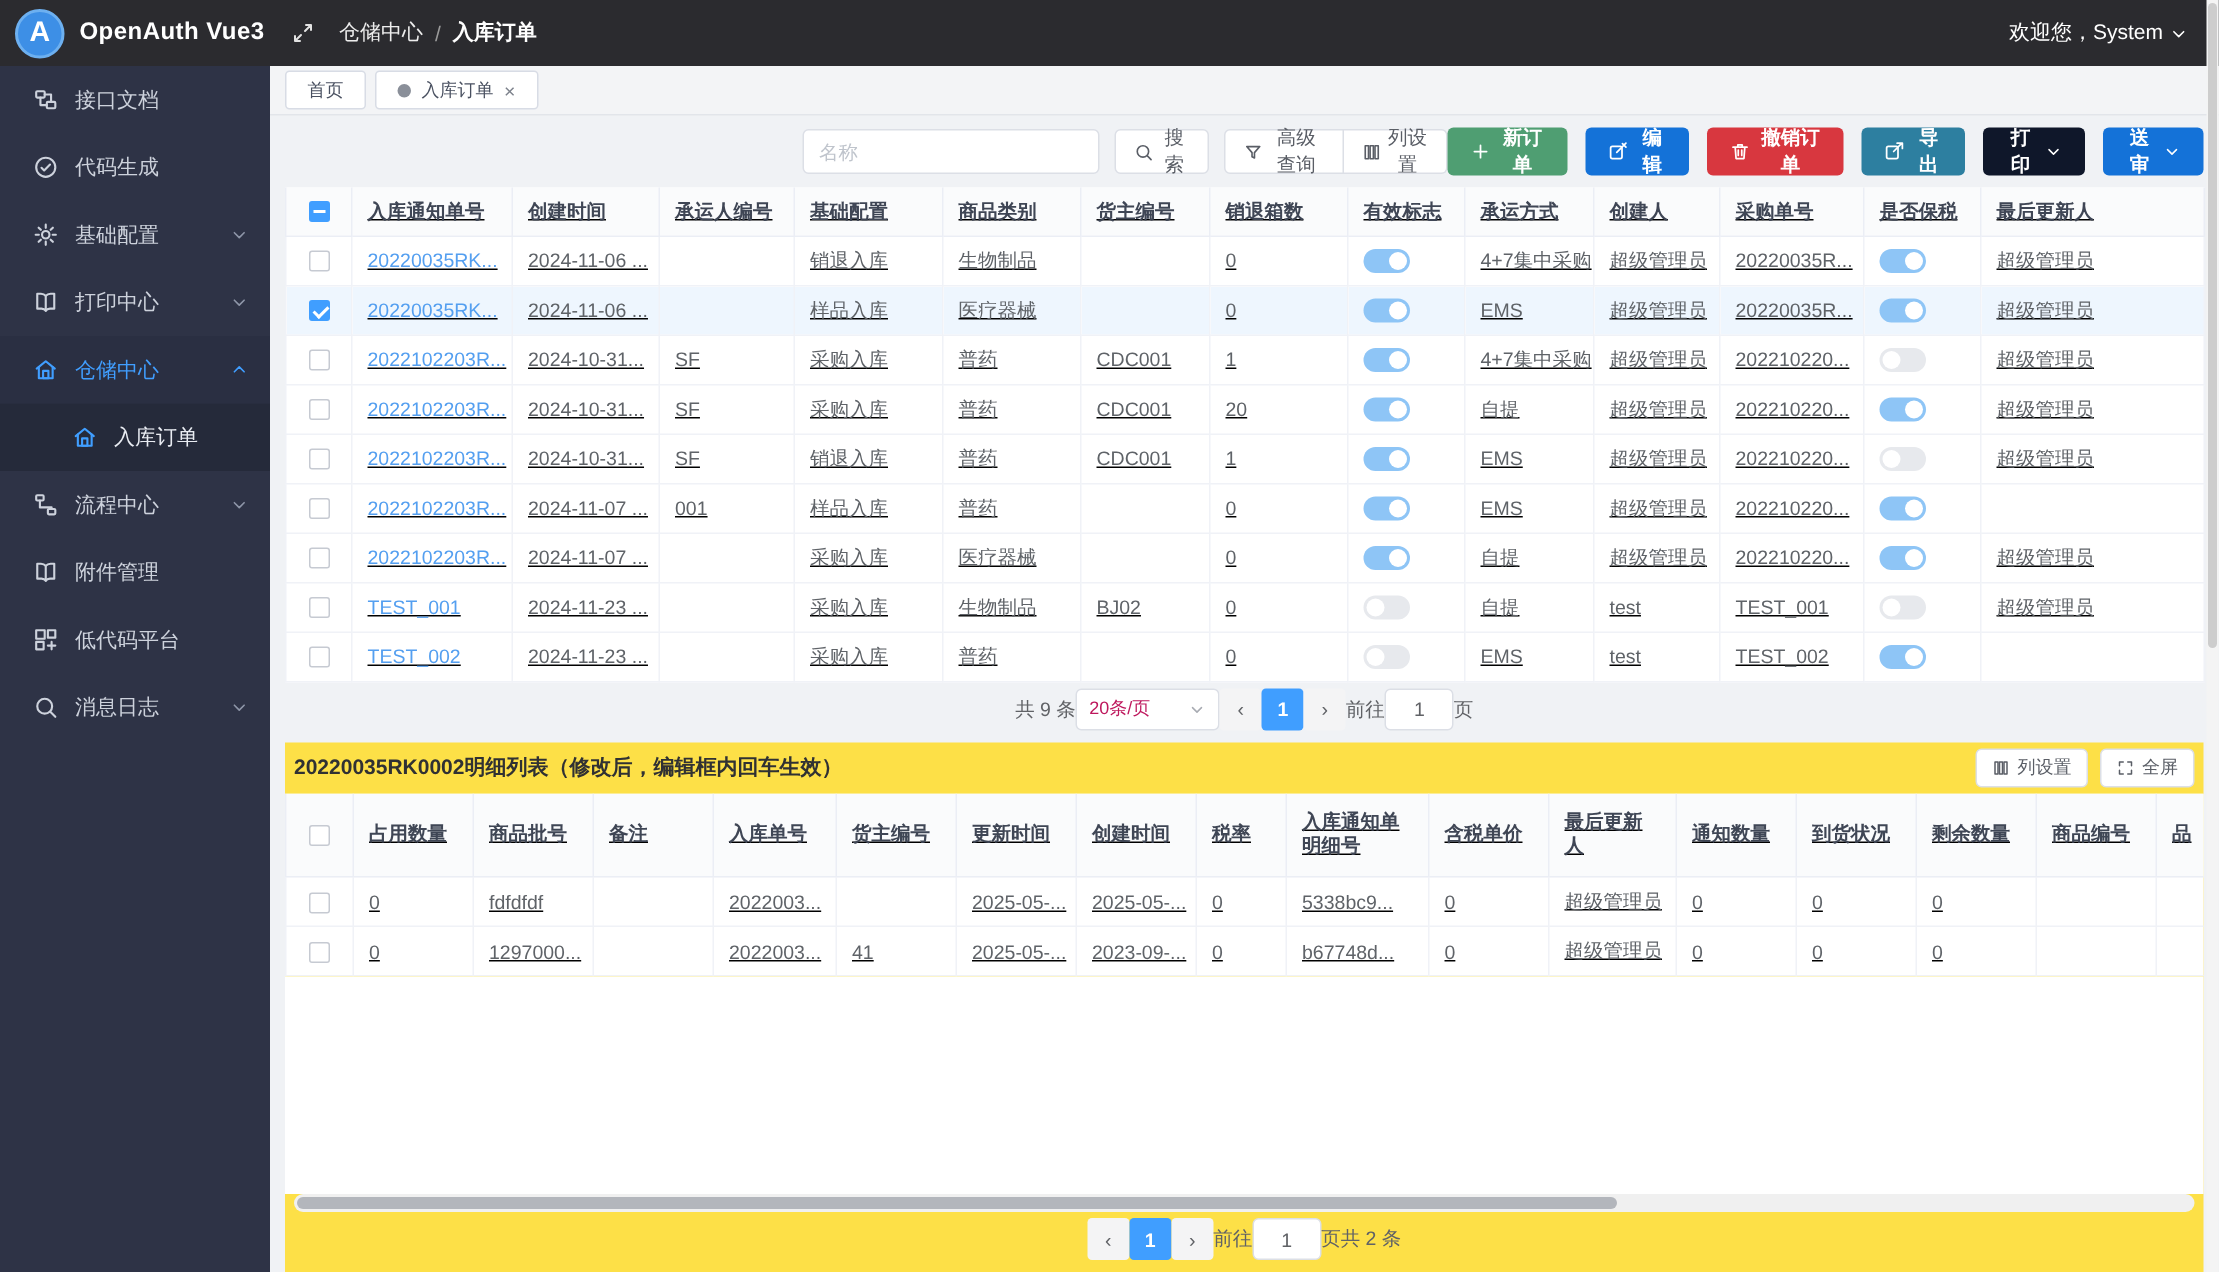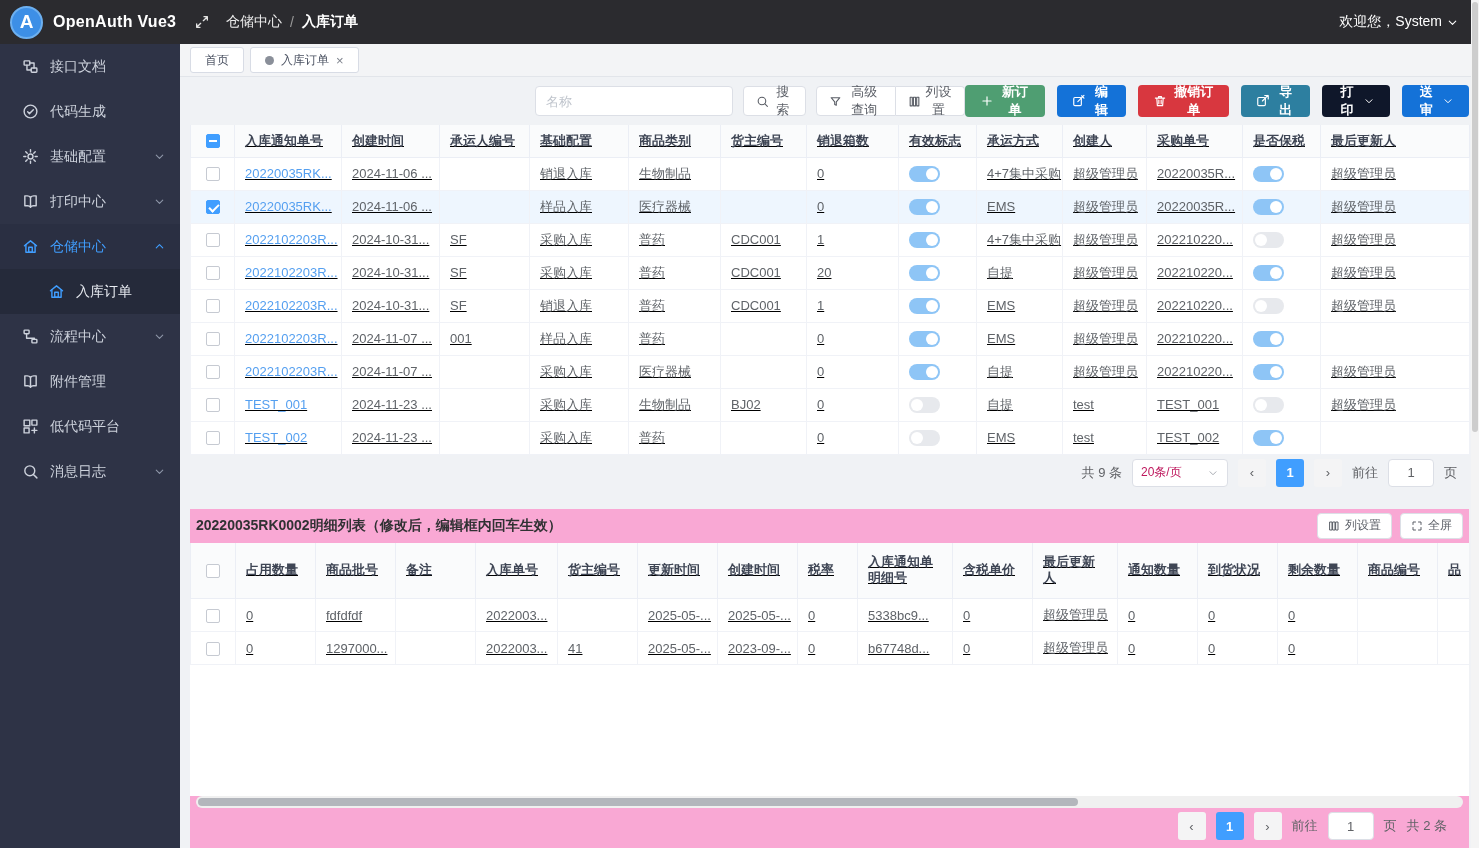--- a/index.html
+++ b/index.html
@@ -87,35 +87,35 @@
   
   .toggle { display:inline-block; width:31px; height:16px; border-radius:8px; position:relative;
     vertical-align:middle; cursor:pointer; }
   .toggle.on { background:#8ec5f6; }
   .toggle.off { background:#e7e9ed; }
   .toggle .knob { position:absolute; top:2px; width:12px; height:12px; border-radius:50%; background:#fff; }
   .toggle.on .knob { right:2px; }
   .toggle.off .knob { left:2px; }
 
   
-  .pagination { height:32px; display:flex; align-items:center; justify-content:flex-end;
-    gap:10px; padding:0 12px; font-size:13px; color:#606266; flex:0 0 auto; margin:2px 10px 4px 10px; }
+  .pagination { height:32px; display:flex; align-items:center; justify-content:center;
+    padding:0 12px; font-size:13px; color:#606266; flex:0 0 auto; margin:2px 10px 4px 10px; }
   .select { height:28px; min-width:96px; background:#fff; border:1px solid #dcdfe6; border-radius:4px;
     display:flex; align-items:center; justify-content:space-between; padding:0 8px; gap:6px;
     font-size:12px; color:#be185d; cursor:pointer; }
   .select .ic { color:#a8abb2; font-size:12px; }
   .pg-btn { min-width:28px; height:28px; border:none; border-radius:3px; background:#f4f4f5;
     color:#606266; font-size:13px; cursor:pointer; font-family:inherit; }
   .pg-btn.active { background:#409eff; color:#fff; font-weight:bold; }
   .goto { width:46px; height:28px; border:1px solid #dcdfe6; border-radius:4px; text-align:center;
     font-size:13px; color:#606266; outline:none; background:#fff;
     font-family:"Liberation Sans","DejaVu Sans",sans-serif; }
 
   
-  .detail-card { margin:16px 10px 0 10px; background:#f9a8d4; flex:1; display:flex; flex-direction:column; min-height:0; }
+  .detail-card { margin:2px 10px 0 10px; background:#fde047; flex:1; display:flex; flex-direction:column; min-height:0; }
   .detail-head { height:34px; display:flex; align-items:center; padding:0 6px; flex:0 0 auto; }
   .detail-title { font-size:14px; font-weight:bold; color:#303133; }
   .detail-head .right { margin-left:auto; display:flex; gap:8px; }
   .small-chip { height:26px; background:#fff; border:1px solid #dcdfe6; border-radius:4px;
     display:flex; align-items:center; gap:5px; padding:0 10px; font-size:12px; color:#5a5e66; cursor:pointer; }
   .detail-table-wrap { overflow:hidden; flex:0 0 auto; }
   .detail-table-wrap th { height:56px; white-space:normal; }
   .detail-spacer { flex:1; background:#fff; }
   .hscroll { height:12px; margin:0 6px; background:#f0f0f0; border-radius:6px; position:relative; flex:0 0 auto; }
   .hscroll .thumb { position:absolute; left:2px; top:2px; height:8px; width:880px; background:#b3b6bc; border-radius:4px; }

